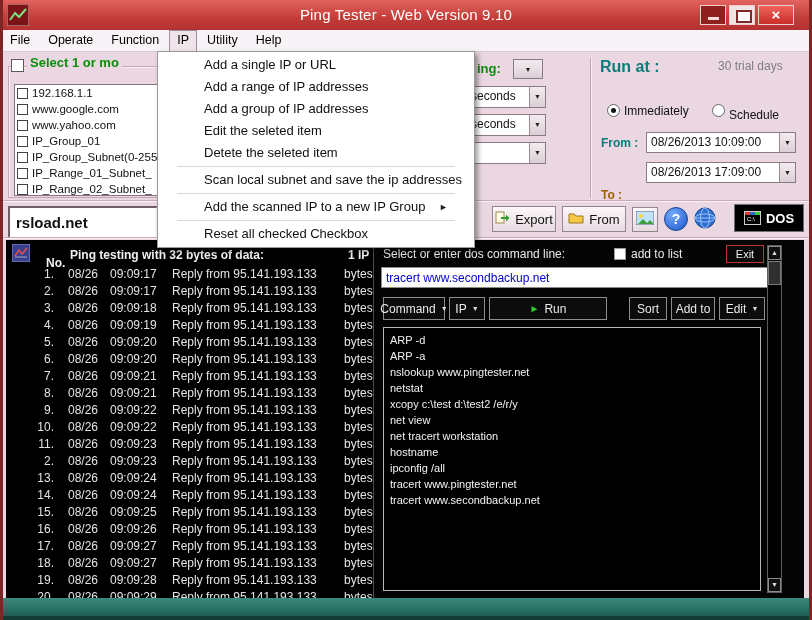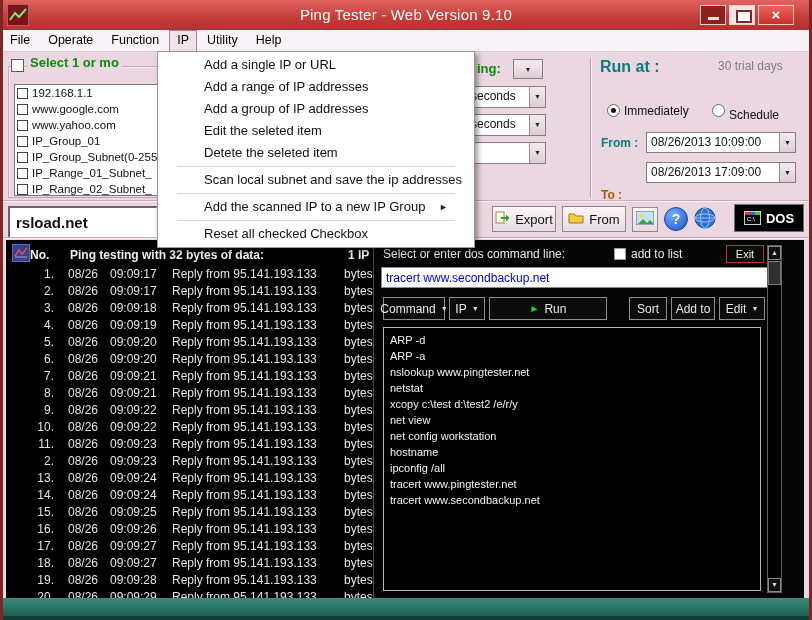--- a/index.html
+++ b/index.html
@@ -78,21 +78,21 @@
   .globe-btn{left:693px;top:207px;width:24px;height:24px;background:none;border:none;}
   .dos-btn{left:734px;top:204px;width:70px;height:28px;background:#000;border:1px solid #6f6f6f;color:#fff;font-weight:bold;}
   .dos-mini{width:17px;height:14px;background:#000;border:1px solid #cfcfcf;position:relative;flex:none;}
   .dos-mini::before{content:"";position:absolute;left:0;top:0;right:0;height:3px;background:linear-gradient(90deg,#d33 0 34%,#36c 34% 67%,#3c3 67% 100%);}
   .dos-mini span{position:absolute;left:2px;top:4px;font-size:6px;color:#fff;font-weight:normal;}
 
   
   .console-left{position:absolute;left:6px;top:240px;width:367px;height:358px;background:#000;overflow:hidden;}
   .graph-icon{position:absolute;left:6px;top:4px;width:18px;height:18px;}
   .hdr{position:absolute;top:8px;color:#f0f0f0;font-weight:bold;font-size:12px;white-space:nowrap;}
-  .hdr-no{left:24px;}
+  .hdr-no{left:40px;margin-top:8px;}
   .hdr-text{left:64px;}
   .hdr-right{left:342px;}
   .ping-rows{position:absolute;left:0;top:26px;right:0;bottom:0;overflow:hidden;}
   .ping-row{position:relative;height:17px;line-height:17px;font-size:12px;color:#e4e4e4;white-space:nowrap;}
   .c-no{position:absolute;left:14px;width:34px;text-align:right;}
   .c-date{position:absolute;left:62px;}
   .c-time{position:absolute;left:104px;}
   .c-msg{position:absolute;left:166px;}
   .c-tail{position:absolute;left:338px;}
 
@@ -454,21 +454,21 @@
       <span>Edit</span>
       <span class="dd">▼</span>
     </div>
     <div class="command-list">
         <div class="cmd-item">ARP -d</div>
         <div class="cmd-item">ARP -a</div>
         <div class="cmd-item">nslookup www.pingtester.net</div>
         <div class="cmd-item">netstat</div>
         <div class="cmd-item">xcopy c:\test d:\test2 /e/r/y</div>
         <div class="cmd-item">net view</div>
-        <div class="cmd-item">net config workstation</div>
+        <div class="cmd-item">net tracert workstation</div>
         <div class="cmd-item">hostname</div>
         <div class="cmd-item">ipconfig /all</div>
         <div class="cmd-item">tracert www.pingtester.net</div>
         <div class="cmd-item">tracert www.secondbackup.net</div>
       </div>
     <div class="scrollbar">
       <div class="scr-btn scr-up">▲</div>
       <div class="scr-thumb"></div>
       <div class="scr-btn scr-down">▼</div>
     </div>

